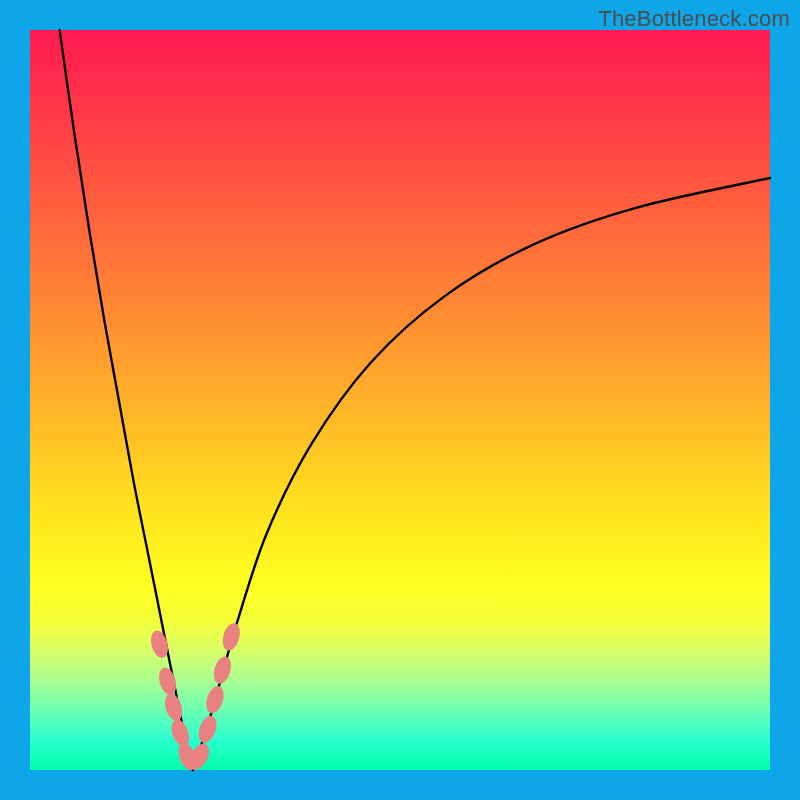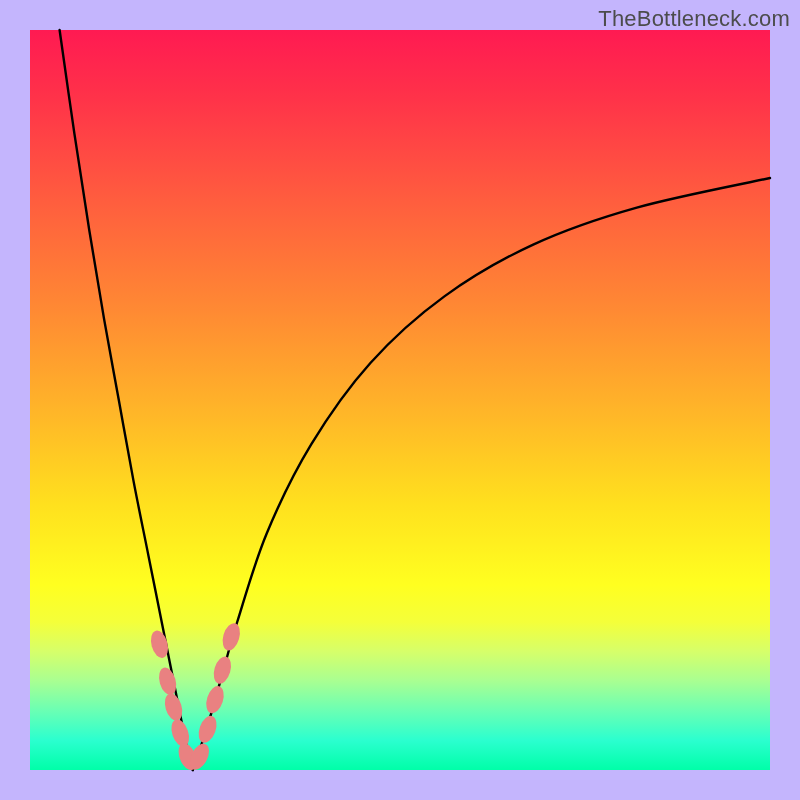--- a/index.html
+++ b/index.html
@@ -7,21 +7,21 @@
     padding: 0;
     width: 800px;
     height: 800px;
     overflow: hidden;
     background: #000;
     font-family: Arial, Helvetica, sans-serif;
   }
   .frame {
     position: absolute;
     inset: 0;
-    background: #c4b5fd;
+    background: #0ea5e9;
   }
   .plot-area {
     position: absolute;
     left: 30px;
     top: 30px;
     width: 740px;
     height: 740px;
     
     background: linear-gradient(
       to bottom,

